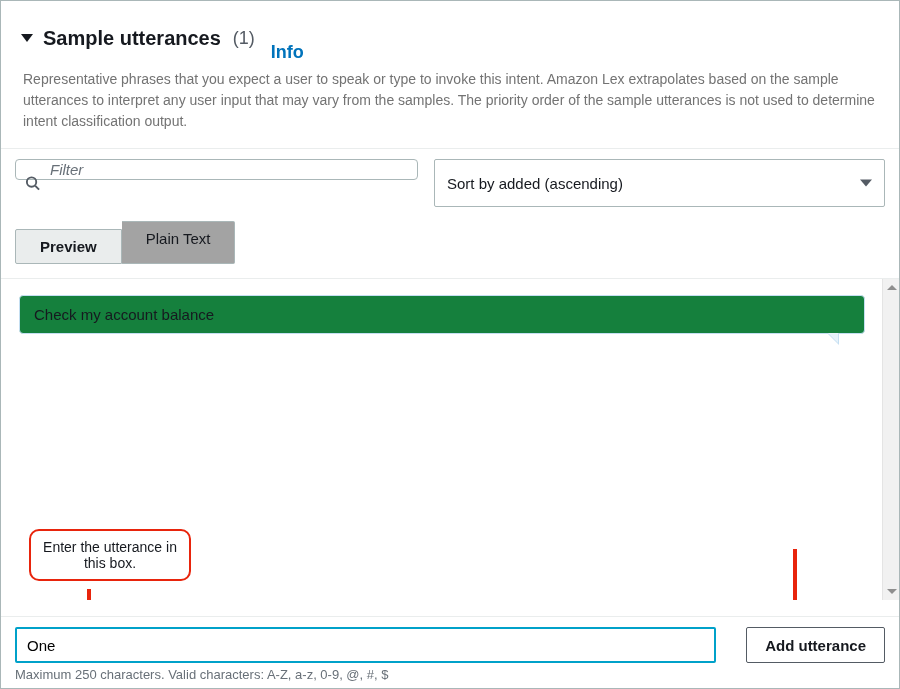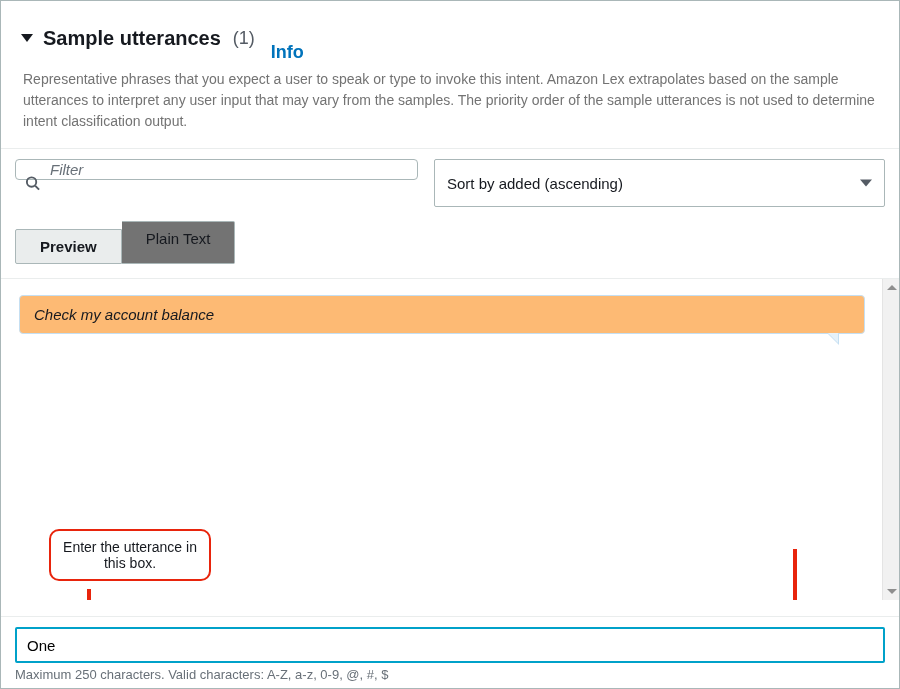--- a/index.html
+++ b/index.html
@@ -111,41 +111,40 @@
   .tab-group {
     display: flex;
     padding: 14px 14px;
     border-bottom: 1px solid #eaeded;
   }
   .tab {
     border: 1px solid #aab7b8;
     padding: 8px 24px;
     font-size: 15px;
     font-weight: 700;
-    background: #737373;
+    background: #a3a3a3;
     cursor: pointer;
   }
   .tab.active { background: #eaeded; margin-top: 8px; }
   .tab + .tab { border-left: none; }
   .tab:first-child { border-radius: 2px 0 0 2px; }
   .tab:last-child { border-radius: 0 2px 2px 0; font-weight: 400; }
   .utterance-area {
     flex: 1;
     position: relative;
     padding: 16px 34px 0 18px;
     overflow: hidden;
   }
   .bubble {
-    background: #fdba74;
+    background: #15803d;
     border: 1px solid #c5dff2;
     border-radius: 4px;
     padding: 10px 14px;
     font-size: 15px;
     position: relative;
-    font-style: italic;
   }
   .bubble-tail {
     position: absolute;
     right: 26px; bottom: -10px;
     width: 0; height: 0;
     border-left: 10px solid transparent;
     border-top: 10px solid #e6f2fa;
   }
   .bubble-tail-border {
     position: absolute;
@@ -180,21 +179,20 @@
     position: absolute;
     left: 28px; top: 250px;
     width: 162px;
     border: 2px solid #e8240c;
     border-radius: 10px;
     background: #fff;
     text-align: center;
     font-size: 14px;
     padding: 8px 8px;
     z-index: 5;
-    margin-left: 20px;
   }
   .arrow-svg { position: absolute; z-index: 4; }
   .arrow1 { left: 68px; top: 310px; }
   .arrow2 { left: 774px; top: 270px; }
   .input-row {
     display: flex;
     align-items: center;
     gap: 30px;
     padding: 10px 14px 0 14px;
     border-top: 1px solid #eaeded;
@@ -291,16 +289,17 @@
           <div class="scroll-arrow"></div>
         </div>
       <div class="scroll-btn down">
           <div class="scroll-arrow"></div>
         </div>
     </div>
   </div>
 
   <div class="input-row">
     <input class="utterance-input" type="text" value="One" style="">
+    <button class="add-btn">Add utterance</button>
   </div>
   <div class="hint">Maximum 250 characters. Valid characters: A-Z, a-z, 0-9, @, #, $</div>
 
 </div>
 
 </body></html>

